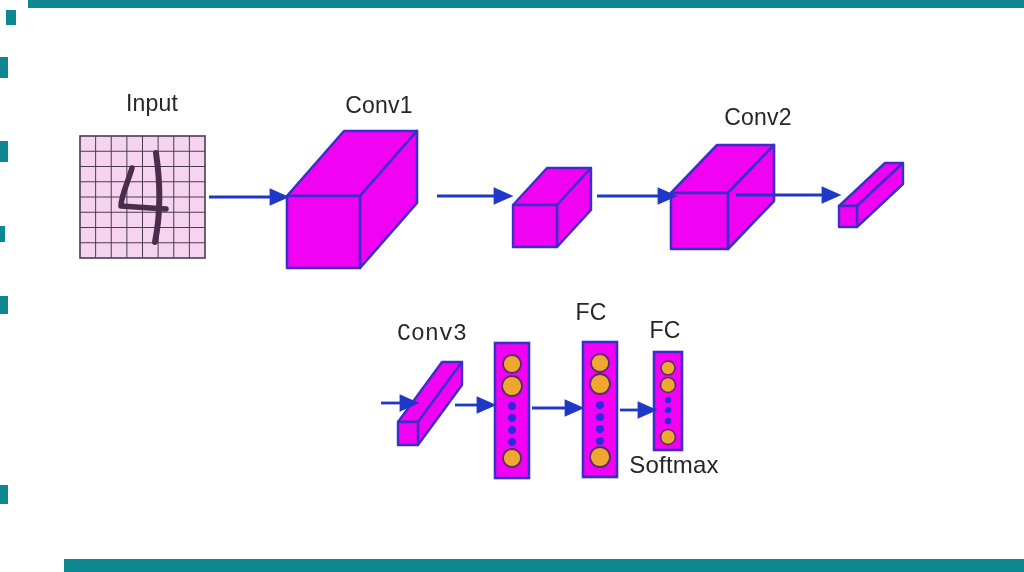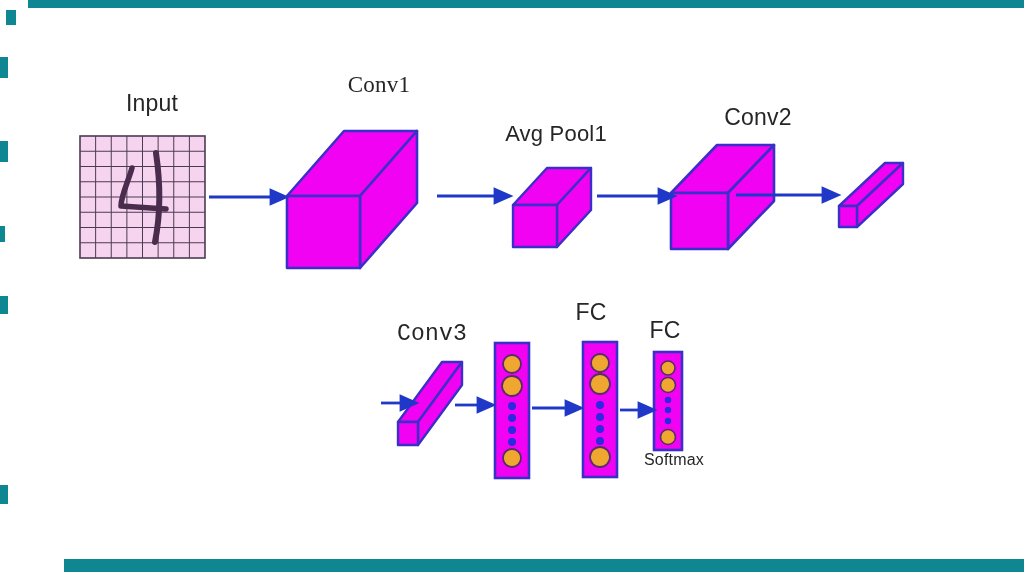--- a/index.html
+++ b/index.html
@@ -13,21 +13,21 @@
   #diagram-svg{position:absolute;left:0;top:0;}
   .label{
     position:absolute;
     transform:translateX(-50%);
     color:var(--text,#262626);
     font-size:23px;
     white-space:nowrap;
     letter-spacing:0.2px;
   }
   .label.small{font-size:22px;}
-  .label.big{font-size:16px;}
+  .label.big{font-size:24px;}
   .teal{position:absolute;background:var(--edge_accent,#0e8793);}
 </style>
 </head>
 <body>
 
 <div id="stage">
 
   <div class="teal" style="left:28px;top:0;width:996px;height:8px;"></div>
   <div class="teal" style="left:64px;top:559px;width:960px;height:13px;"></div>
   <div class="teal" style="left:6px;top:10px;width:10px;height:15px;"></div>
@@ -167,20 +167,19 @@
           <polygon points="581,408 566,401.5 566,414.5"></polygon>
       </g>
       <g>
         <line x1="620" y1="410" x2="640" y2="410"></line>
           <polygon points="654,410 639,403.5 639,416.5"></polygon>
       </g>
     </g>
   </svg>
 
   <div class="label" style="left:152px;top:90px;">Input</div>
-  <div class="label" style="left:379px;top:72px;font-family:Liberation Serif, serif;">Conv1</div>
-  <div class="label small" style="left:556px;top:121px;">Avg Pool1</div>
+  <div class="label" style="left:379px;top:92px;">Conv1</div>
   <div class="label" style="left:742px;top:104px;margin-left:16px;">Conv2</div>
   <div class="label" style="left:432px;top:321px;font-family:Liberation Mono, monospace;">Conv3</div>
   <div class="label" style="left:591px;top:299px;">FC</div>
   <div class="label" style="left:665px;top:317px;">FC</div>
   <div class="label big" style="left:674px;top:451px;">Softmax</div>
 </div>
 
 </body></html>

